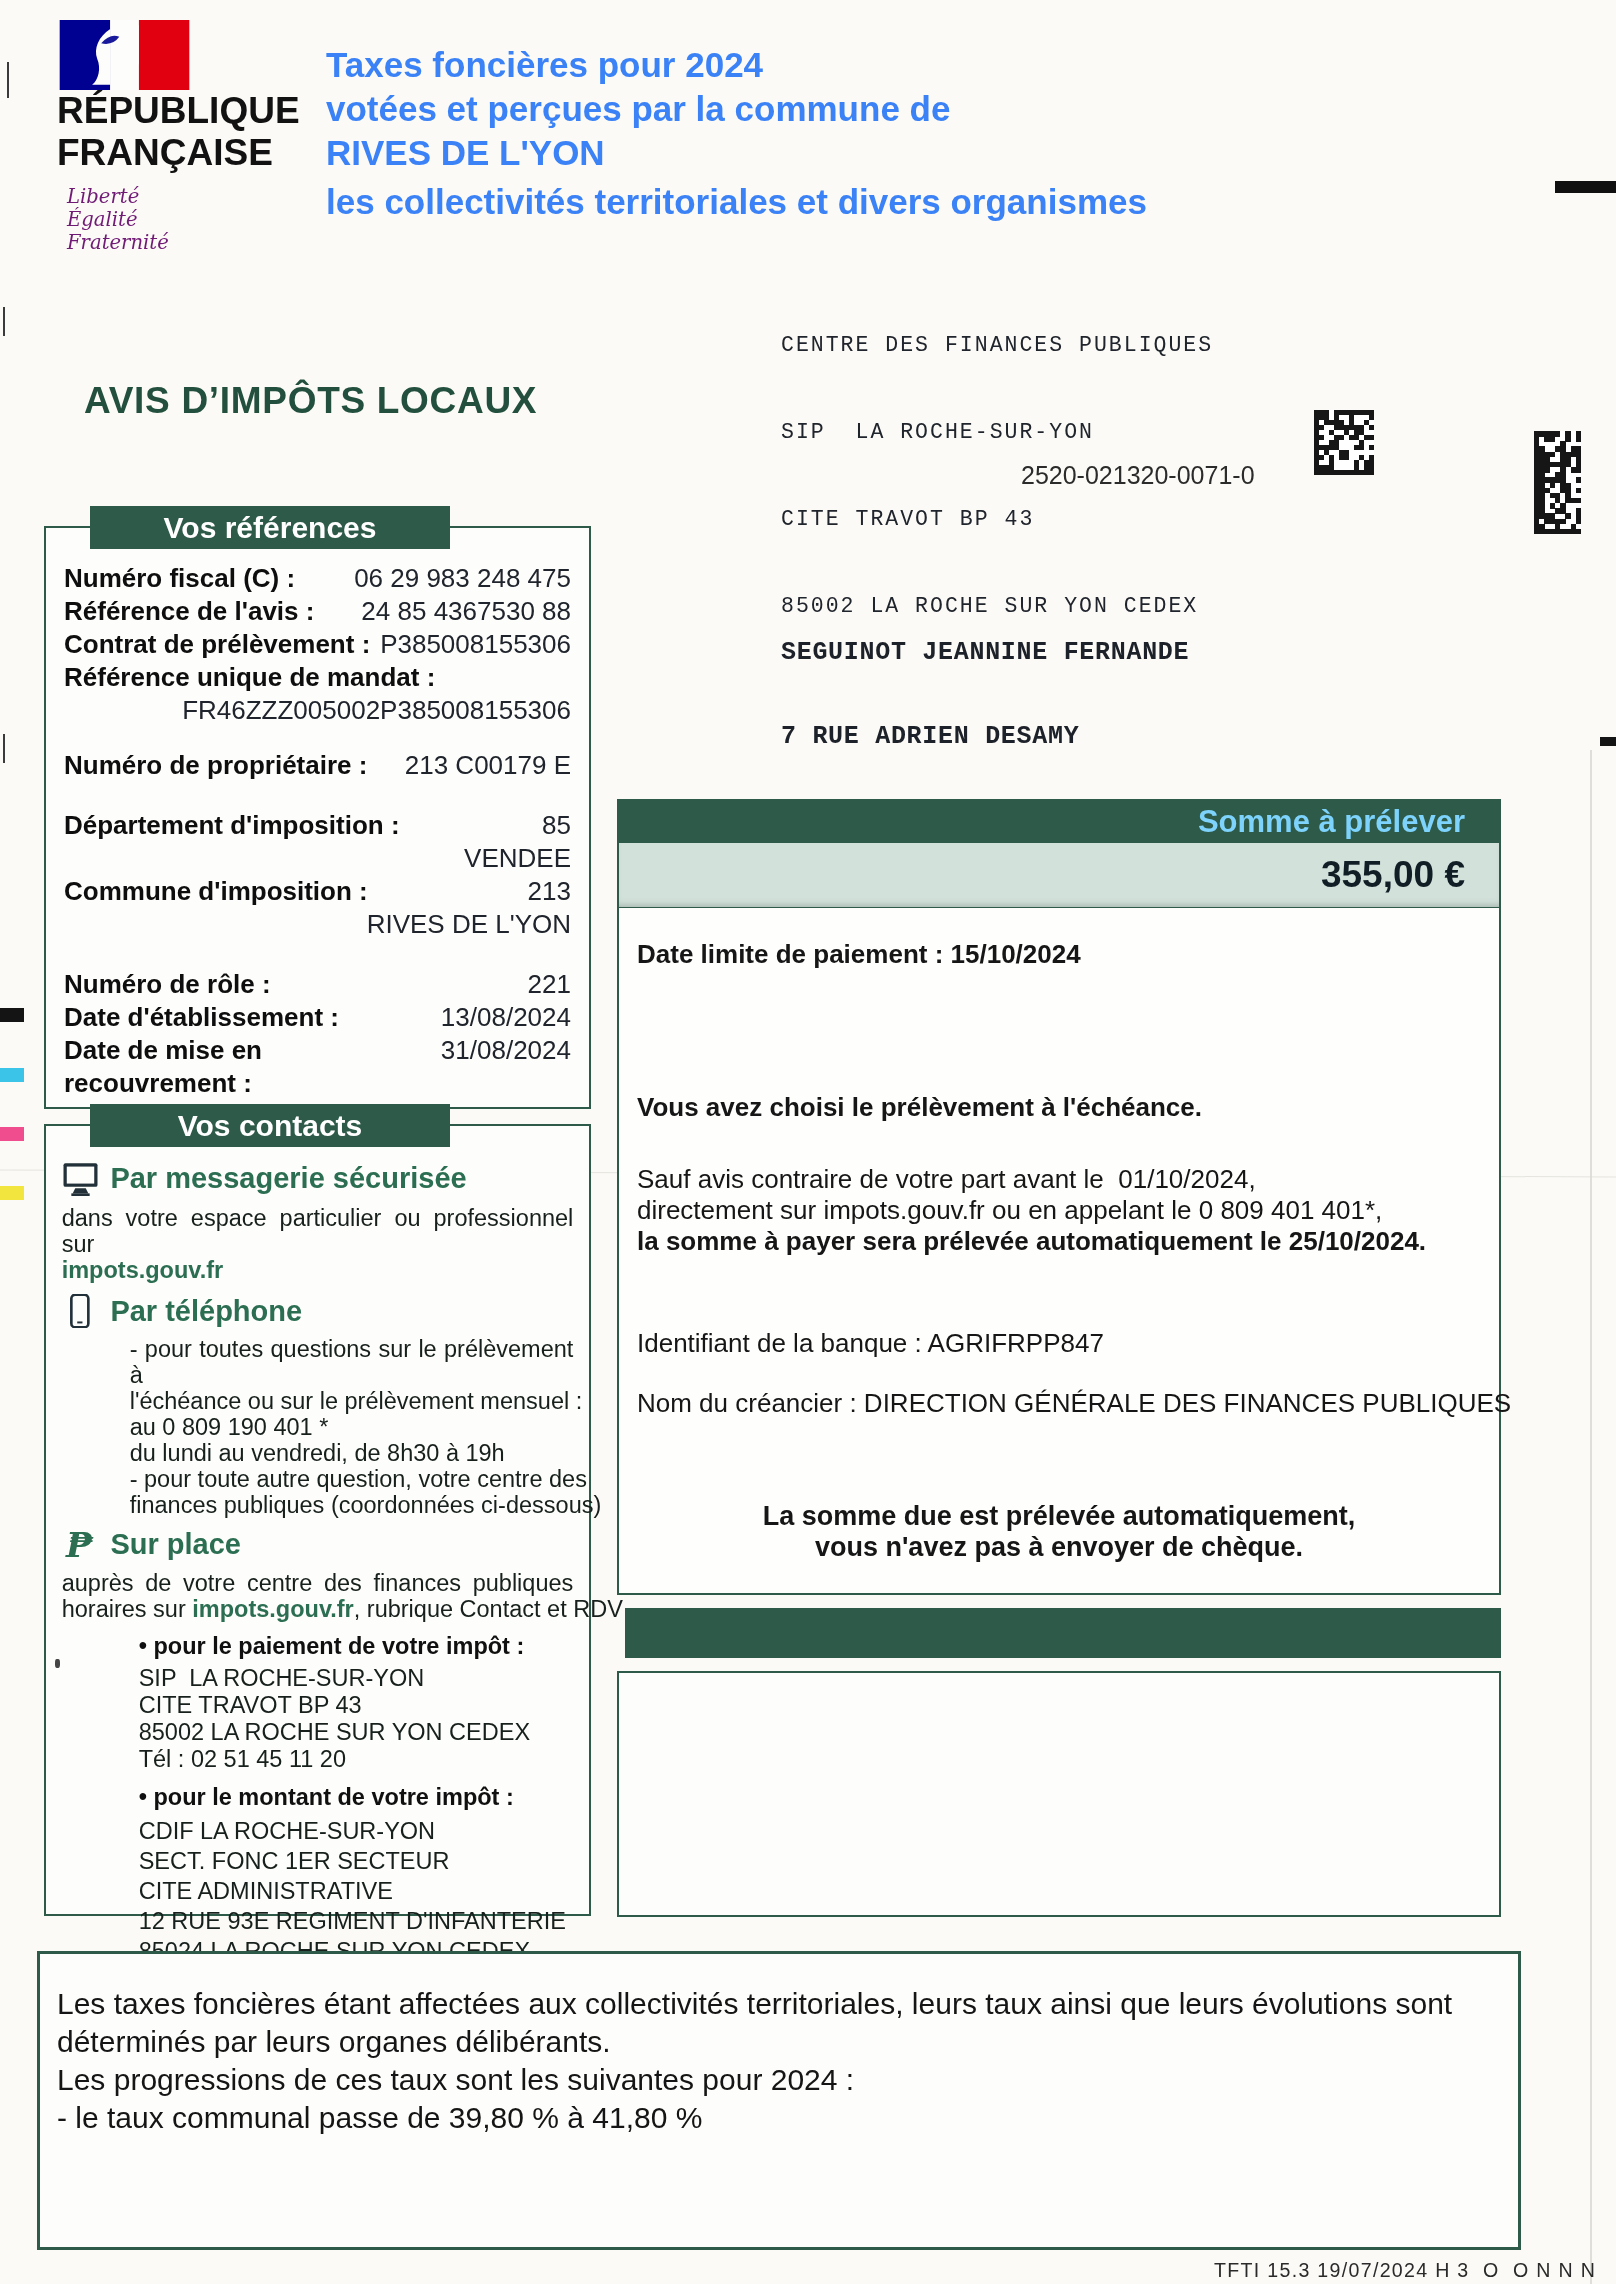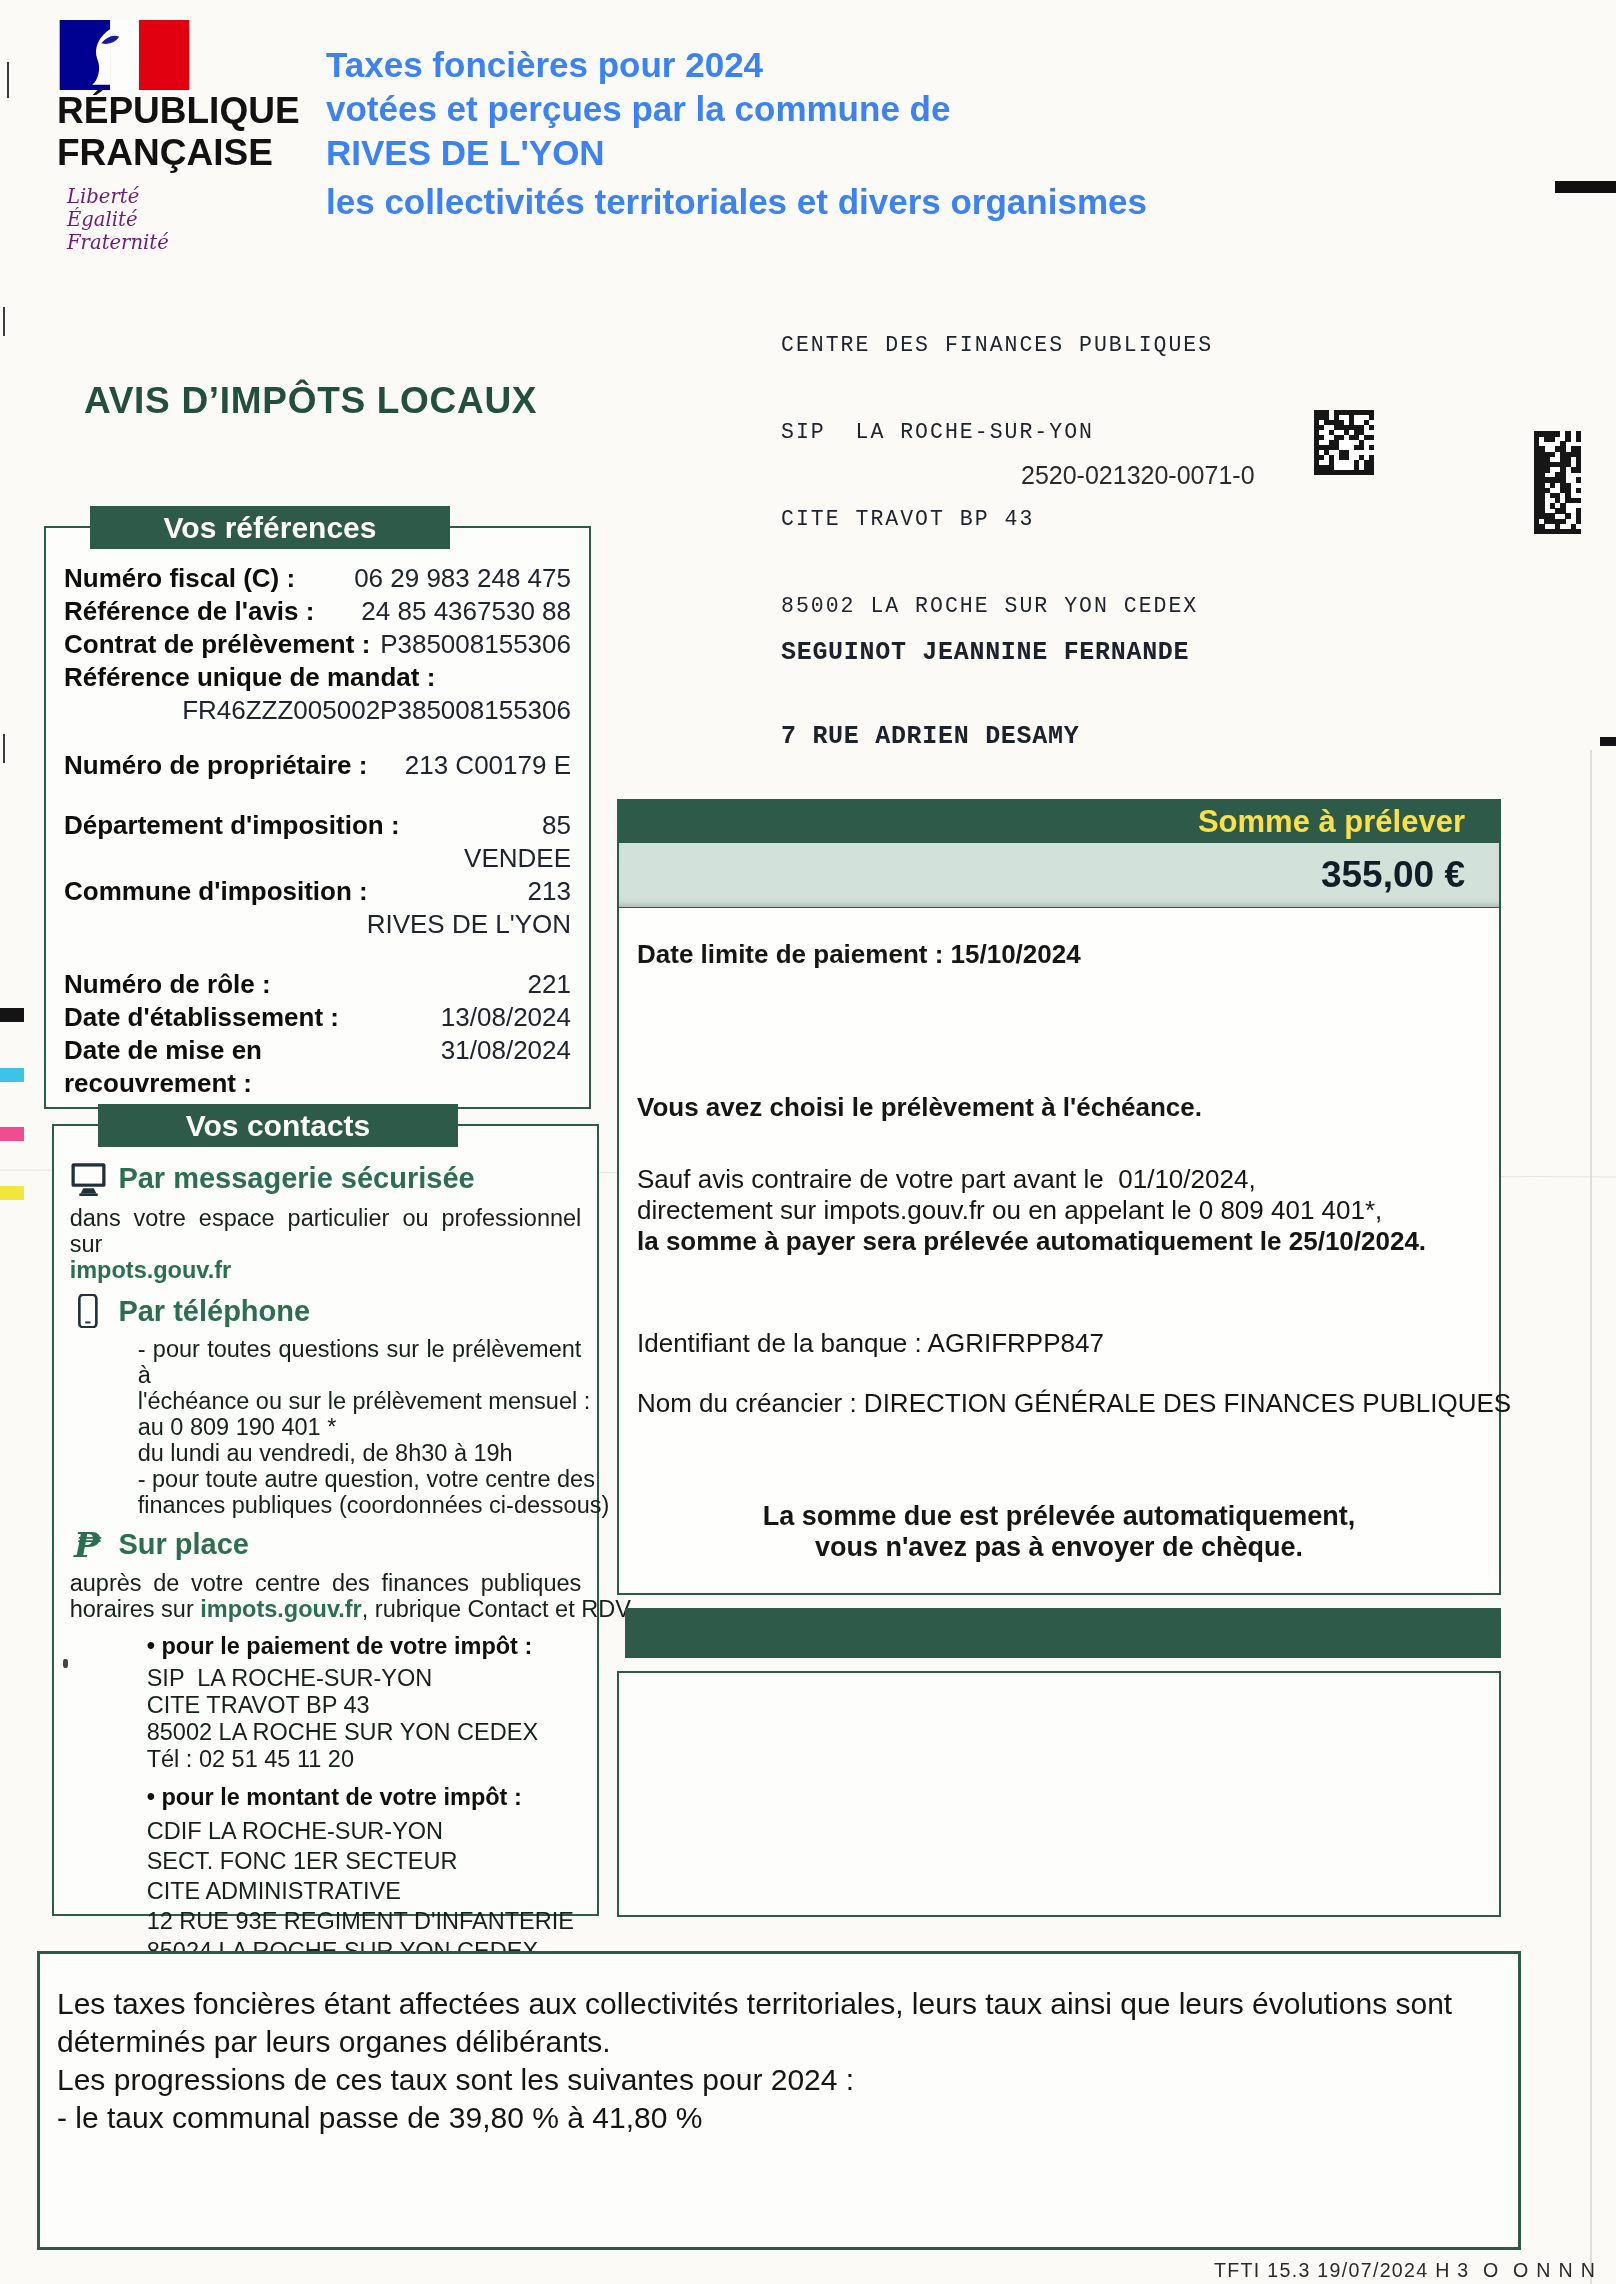--- a/index.html
+++ b/index.html
@@ -60,39 +60,39 @@
   .rrow .lab{font-weight:bold;color:#0e0e0e;}
   .rrow .val{color:#20242c;text-align:right;white-space:pre;}
   .v2{text-align:right;line-height:33px;color:#20242c;white-space:pre;}
   .g{margin-bottom:0;}
   .g1{margin-bottom:22px;}
   .g2{margin-bottom:27px;}
   .g3{margin-bottom:27px;}
   .g4{margin-bottom:38px;}
 
   
-  .contacts{left:44px;top:1124px;width:547px;height:792px;margin-left:8px;}
+  .contacts{left:44px;top:1124px;width:547px;height:792px;}
   .contacts-body{padding:33px 15.7px 0 15.7px;font-size:23.5px;color:#17201c;}
   .sec-head{display:flex;align-items:center;gap:11.7px;height:39px;}
   .sec-head .ht{font-size:29px;font-weight:bold;color:var(--green-bright);}
   .icon{width:37px;height:34px;flex:0 0 37px;}
   .jline{text-align:justify;text-align-last:justify;line-height:26px;}
   .cline{line-height:26px;white-space:pre;}
   .ind{padding-left:68px;}
   .ind2{padding-left:77px;}
   .greenb{color:var(--green-bright);font-weight:bold;}
   .bullet{font-weight:bold;color:#101010;line-height:29px;margin-top:10.4px;padding-left:77px;}
   .addr1 div{line-height:27px;}
   .addr2 div{line-height:30px;}
   .footnote{margin-top:13px;font-size:20px;color:#222;}
   .tel-dot{position:absolute;left:9px;top:533px;width:4.6px;height:8.5px;background:#454545;border-radius:40%;}
 
   
   .pay{left:617px;top:799px;width:884px;height:796px;border:2.6px solid var(--green);background:#fefefc;}
-  .pay-head{height:42px;background:var(--green);color:#fde047;font-size:31px;font-weight:bold;
+  .pay-head{height:42px;background:var(--green);color:#7dd3fc;font-size:31px;font-weight:bold;
     display:flex;align-items:center;justify-content:flex-end;padding-right:34px;}
   .pay-amt{height:65px;background:var(--pale);display:flex;align-items:center;justify-content:flex-end;
     padding-right:34px;font-size:37px;font-weight:bold;color:#121e26;
     box-shadow:inset 0 -6.5px 7.8px -5.2px rgba(90,110,100,.45);border-bottom:1.3px solid var(--green);}
   .pay-body{position:relative;height:685px;font-size:26px;color:#161616;}
   .pline{position:absolute;left:18px;white-space:pre;line-height:31px;}
   .bold{font-weight:bold;}
   .notice{position:absolute;left:0;width:100%;text-align:center;font-weight:bold;font-size:27px;line-height:31px;}
 
   .green-bar{left:625px;top:1608px;width:876px;height:50px;background:var(--green);}

